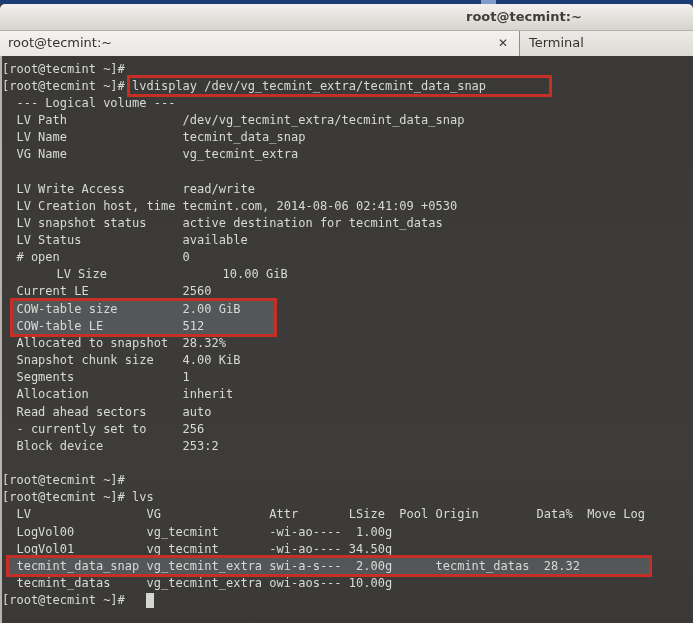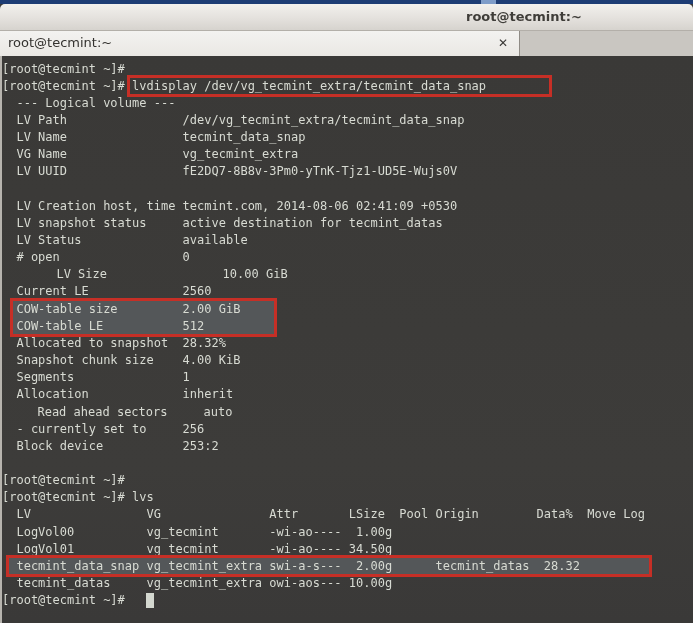--- a/index.html
+++ b/index.html
@@ -54,45 +54,48 @@
 
   <div class="titlebar">
     <div class="title">root@tecmint:~</div>
   </div>
 
   <div class="tabbar">
     <div class="tab-active">
       <span class="tab-label">root@tecmint:~</span>
       <span class="tab-close">✕</span>
     </div>
+    <div class="tab-terminal">
+      <span class="tab-label">Terminal</span>
+    </div>
   </div>
 
   <div class="term" id="term">
       <div class="fill" style="left: 11px; top: 244.1px; width: 261.2px; height: 35.3px; background: rgb(84, 87, 89);"></div>
       <div class="fill" style="left: 7px; top: 501.35px; width: 640.4px; height: 18.15px; background: rgb(84, 87, 89);"></div>
       <div class="line" style="top: 4.5px;">[root@tecmint ~]# </div>
       <div class="line" style="top: 21.65px;">[root@tecmint ~]# lvdisplay /dev/vg_tecmint_extra/tecmint_data_snap</div>
       <div class="line" style="top: 38.8px;">  --- Logical volume ---</div>
       <div class="line" style="top: 55.95px;">  LV Path                /dev/vg_tecmint_extra/tecmint_data_snap</div>
       <div class="line" style="top: 73.1px;">  LV Name                tecmint_data_snap</div>
       <div class="line" style="top: 90.25px;">  VG Name                vg_tecmint_extra</div>
-      <div class="line" style="top: 107.4px;">  LV UUID                fE2DQ7-8B8v-3Pm0-yTnK-Tjz1-UD5E-Wujs0V</div>
+      <div class="line" style="top: 124.55px;">  LV Write Access        read/write</div>
       <div class="line" style="top: 141.7px;">  LV Creation host, time tecmint.com, 2014-08-06 02:41:09 +0530</div>
       <div class="line" style="top: 158.85px;">  LV snapshot status     active destination for tecmint_datas</div>
       <div class="line" style="top: 176px;">  LV Status              available</div>
       <div class="line" style="top: 193.15px;">  # open                 0</div>
       <div class="line" style="top: 210.3px; padding-left: 40px;">  LV Size                10.00 GiB</div>
       <div class="line" style="top: 227.45px;">  Current LE             2560</div>
       <div class="line" style="top: 244.6px;">  COW-table size         2.00 GiB</div>
       <div class="line" style="top: 261.75px;">  COW-table LE           512</div>
       <div class="line" style="top: 278.9px;">  Allocated to snapshot  28.32%</div>
       <div class="line" style="top: 296.05px;">  Snapshot chunk size    4.00 KiB</div>
       <div class="line" style="top: 313.2px;">  Segments               1</div>
       <div class="line" style="top: 330.35px;">  Allocation             inherit</div>
-      <div class="line" style="top: 347.5px; padding-left: 21px;">  Read ahead sectors     auto</div>
+      <div class="line" style="top: 347.5px;">  Read ahead sectors     auto</div>
       <div class="line" style="top: 364.65px;">  - currently set to     256</div>
       <div class="line" style="top: 381.8px;">  Block device           253:2</div>
       <div class="line" style="top: 398.95px;"></div>
       <div class="line" style="top: 416.1px;">[root@tecmint ~]# </div>
       <div class="line" style="top: 433.25px;">[root@tecmint ~]# lvs</div>
       <div class="line" style="top: 450.4px;">  LV                VG               Attr       LSize  Pool Origin        Data%  Move Log</div>
       <div class="line" style="top: 467.55px;">  LogVol00          vg_tecmint       -wi-ao----  1.00g</div>
       <div class="line" style="top: 484.7px;">  LogVol01          vg_tecmint       -wi-ao---- 34.50g</div>
       <div class="line" style="top: 501.85px;">  tecmint_data_snap vg_tecmint_extra swi-a-s---  2.00g      tecmint_datas  28.32</div>
       <div class="line" style="top: 519px;">  tecmint_datas     vg_tecmint_extra owi-aos--- 10.00g</div>

